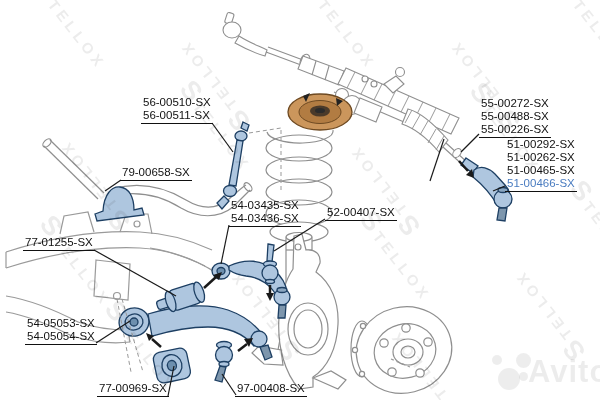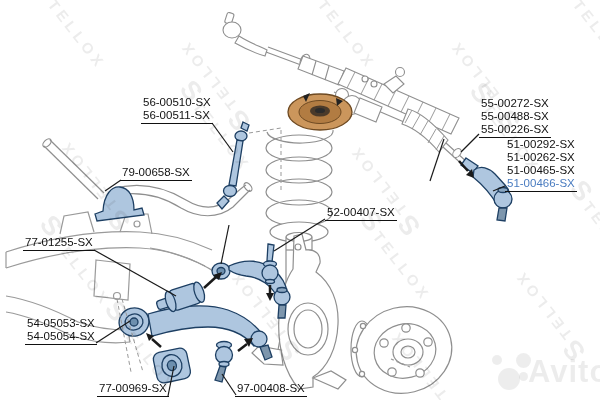--- a/index.html
+++ b/index.html
@@ -272,20 +272,24 @@
     <span>55-00272-SX</span>
     <span>55-00488-SX</span>
     <span>55-00226-SX</span>
   </div>
   <div class="lbl" style="left:505px;top:138px">
     <span>51-00292-SX</span>
     <span>51-00262-SX</span>
     <span>51-00465-SX</span>
     <span class="hl">51-00466-SX</span>
   </div>
+  <div class="lbl" style="left:229px;top:199px">
+    <span>54-03435-SX</span>
+    <span>54-03436-SX</span>
+  </div>
   <div class="lbl" style="left:325px;top:206px">
     <span>52-00407-SX</span>
   </div>
   <div class="lbl" style="left:23px;top:236px">
     <span>77-01255-SX</span>
   </div>
   <div class="lbl" style="left:25px;top:317px">
     <span>54-05053-SX</span>
     <span>54-05054-SX</span>
   </div>

